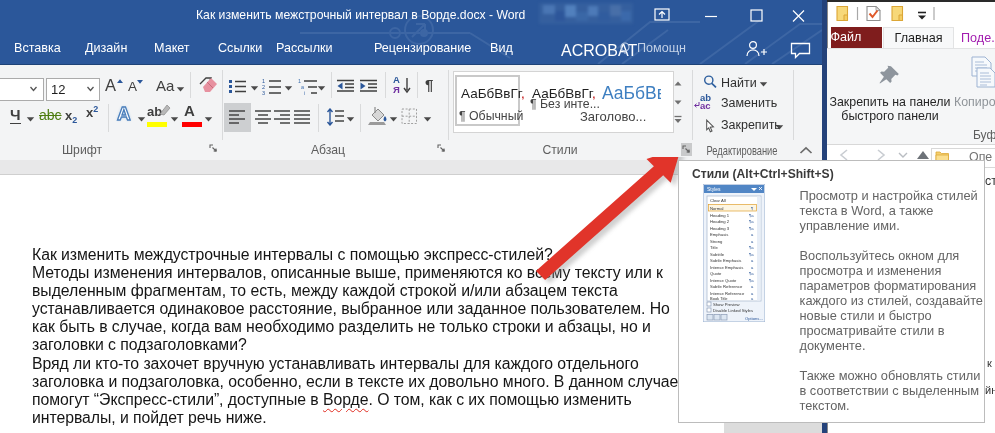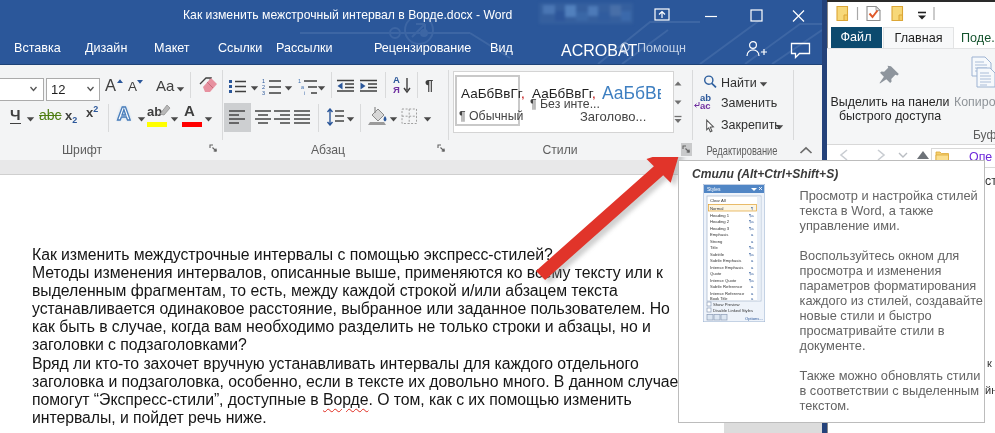--- a/index.html
+++ b/index.html
@@ -40,21 +40,21 @@
   <rect x="4" y="2" width="12" height="9" fill="#4a76b4"></rect>
   <rect x="16" y="8" width="10" height="10" fill="#2d569a"></rect>
   <rect x="26" y="2" width="11" height="12" fill="#5180bd"></rect>
   <rect x="37" y="9" width="12" height="9" fill="#3a67a6"></rect>
   <rect x="49" y="3" width="10" height="10" fill="#4d7ab8"></rect>
   <rect x="59" y="9" width="12" height="9" fill="#305c9e"></rect>
   <rect x="71" y="2" width="11" height="11" fill="#486fa8"></rect>
   <rect x="82" y="8" width="10" height="10" fill="#3b69ab"></rect>
 </svg>
 
-<div class="abs" style="left:183px;top:8px;width:330px;color:#fff;font-size:12.2px;white-space:nowrap;">Как изменить межстрочный интервал в Ворде.docx - Word</div>
+<div class="abs" style="left:196px;top:8px;width:330px;color:#fff;font-size:12.2px;white-space:nowrap;">Как изменить межстрочный интервал в Ворде.docx - Word</div>
 
 <svg class="abs" style="left:648px;top:6px;" width="170" height="20" viewBox="0 0 170 20">
   <g stroke="#fff" stroke-width="1.2" fill="none">
     <rect x="7" y="3" width="14" height="11"></rect>
     <path d="M14 12 V6 M11 8.5 L14 5.5 L17 8.5"></path>
     <path d="M57 10.5 H69"></path>
     <rect x="103" y="4" width="11" height="11"></rect>
     <path d="M145 4.5 L156 15.5 M156 4.5 L145 15.5"></path>
   </g>
 </svg>
@@ -380,32 +380,32 @@
   <g transform="translate(55,0)">
     <path d="M2 1.5 h10.5 v14 h-10.5 z" fill="#f7d879" stroke="#dca636" stroke-width="1.1"></path>
     <path d="M9 10 h3.5 v5.5 h-3.5 z" fill="#f3cd62" stroke="#dca636" stroke-width="1"></path>
   </g>
 
   <path d="M83 7.5 h8" stroke="#222" stroke-width="1.6"></path>
   <path d="M83 10.5 h8 l-4 4 z" fill="#222"></path>
   <path d="M99 2 v13" stroke="#a8a8a8" stroke-width="1.2"></path>
 </svg>
 
-<div class="abs" style="left:830.5px;top:27px;width:51px;height:33px;background:#0c4a6e;color:#fff;font-size:12.6px;text-align:center;line-height:21px;">Файл</div>
+<div class="abs" style="left:830.5px;top:27px;width:51px;height:33px;background:#7f1d1d;color:#fff;font-size:12.6px;text-align:left;line-height:21px;">Файл</div>
 <div class="abs" style="left:883px;top:27px;width:69px;height:21px;background:#f7f8f9;border:1px solid #e2e3e4;border-bottom:none;color:#1e1e1e;font-size:12.6px;text-align:center;line-height:21px;">Главная</div>
-<div class="abs" style="left:961px;top:31px;color:#14532d;font-size:12.6px;">Поде.</div>
+<div class="abs" style="left:961px;top:31px;color:#a21caf;font-size:12.6px;">Поде.</div>
 
 <div class="abs" style="left:826.5px;top:48px;width:168.5px;height:95.5px;background:#f5f6f7;border-top:1px solid #e2e3e4;"></div>
 
 <svg class="abs" style="left:878px;top:65px;" width="22" height="22" viewBox="0 0 28 28">
   <g fill="#8e959d">
     <path d="M16.5 1.5 l10 10 l-1.8 1.8 l-2.6 -0.8 l-5.2 5.2 l0.4 3.4 l-1.8 1.8 l-4.9 -4.9 l-8.1 5.5 l-0.5 -0.5 l5.5 -8.1 l-4.9 -4.9 l1.8 -1.8 l3.4 0.4 l5.2 -5.2 l-0.8 -2.6 z"></path>
   </g>
 </svg>
-<div class="abs" style="left:828px;top:94.5px;width:124px;color:#262626;font-size:12.4px;text-align:center;line-height:14.3px;">Выделить на панели быстрого доступа</div>
+<div class="abs" style="left:828px;top:94.5px;width:124px;color:#262626;font-size:12.4px;text-align:center;line-height:14.3px;">Закрепить на панели быстрого панели</div>
 <div class="abs" style="left:954px;top:94.5px;color:#8f9499;font-size:12.4px;">Копиро</div>
 
 <svg class="abs" style="left:968px;top:56px;" width="28" height="36" viewBox="0 0 28 36">
   <g fill="#f6f9fc" stroke="#9db3d2" stroke-width="1">
     <path d="M4 1 h13 l6 6 v13 h-19 z"></path>
   </g>
   <g stroke="#aabdd8" stroke-width="1">
       <path d="M7 6 h9 M7 9 h12 M7 12 h12 M7 15 h12"></path>
     </g>
   <g fill="#f6f9fc" stroke="#9db3d2" stroke-width="1">
@@ -422,21 +422,21 @@
   <path d="M11 2 L5 7 L11 12 M5 7 h0" stroke="#c9cdd2" stroke-width="1.6" fill="none"></path>
   <path d="M42 2 L48 7 L42 12" stroke="#c9cdd2" stroke-width="1.6" fill="none"></path>
   <path d="M63 5 l4 4 l4 -4" stroke="#b9bdc2" stroke-width="1.4" fill="none"></path>
   <path d="M81 11 h12 l-6 -8 z" fill="#6d7278"></path>
 </svg>
 <div class="abs" style="left:931px;top:148px;width:64px;height:18px;border:1px solid #d8d8d8;background:#fff;"></div>
 <svg class="abs" style="left:935px;top:150px;" width="15" height="13" viewBox="0 0 15 13">
   <path d="M1 2 h4 l1.5 1.5 h7 v8 h-12.5 z" fill="#f5cf6f" stroke="#dda937" stroke-width=".8"></path>
   <path d="M1 5 h12.5 v6.5 h-12.5 z" fill="#fbdf90" stroke="#dda937" stroke-width=".8"></path>
 </svg>
-<div class="abs" style="left:969px;top:150px;color:#6d28d9;font-size:12.4px;">Опе</div>
+<div class="abs" style="left:969px;top:150px;color:#737373;font-size:12.4px;">Опе</div>
 
 <div class="abs" style="left:985px;top:173.5px;color:#333;font-size:12.4px;">ст</div>
 <div class="abs" style="left:987px;top:357px;color:#333;font-size:11px;">к</div>
 <div class="abs" style="left:985px;top:384px;color:#333;font-size:11px;">йн</div>
 
 <svg class="abs" style="left:0;top:0;pointer-events:none;" width="995" height="433" viewBox="0 0 995 433">
   <defs>
     <filter id="sb" x="-20%" y="-20%" width="140%" height="140%">
         <feGaussianBlur stdDeviation="2"></feGaussianBlur>
       </filter>
@@ -444,21 +444,21 @@
         <rect x="0" y="157.1" width="995" height="276"></rect>
       </clipPath>
   </defs>
   <g clip-path="url(#ac)">
     <polygon points="681,148 670.7,182.7 663.2,175.35 545.1,280.05 535.9,270.95 653.9,166.25 646.5,158.9" fill="#8a8a8a" opacity="0.4" filter="url(#sb)" transform="translate(4.5,3.5)"></polygon>
     <polygon points="681,148 670.7,182.7 663.2,175.35 545.1,280.05 535.9,270.95 653.9,166.25 646.5,158.9" fill="#e1342a"></polygon>
   </g>
 </svg>
 
 <div class="abs" id="tooltip" style="left:678px;top:159.5px;width:304.5px;height:261px;background:#fff;border:1px solid #bcbcbc;"></div>
-<div class="abs" style="left:692px;top:166.5px;font-size:12.1px;font-weight:bold;color:#3a3a3a;white-space:nowrap;font-style:italic;">Стили (Alt+Ctrl+Shift+S)</div>
+<div class="abs" style="left:692px;top:166.5px;font-size:12.1px;font-weight:bold;color:#3a3a3a;white-space:nowrap;">Стили (Alt+Ctrl+Shift+S)</div>
 <div class="abs" style="left:799.5px;top:187.5px;width:195px;font-size:12.8px;line-height:15.05px;color:#646464;">Просмотр и настройка стилей<br>текста в Word, а также<br>управление ими.<br><br>Воспользуйтесь окном для<br>просмотра и изменения<br>параметров форматирования<br>каждого из стилей, создавайте<br>новые стили и быстро<br>просматривайте стили в<br>документе.<br><br>Также можно обновлять стили<br>в соответствии с выделенным<br>текстом.</div>
 
 <svg class="abs" style="left:703px;top:184px;" width="62" height="138" viewBox="0 0 62 138">
   <rect x="0" y="0" width="62" height="138" fill="#eef3fa" stroke="#9ab0cf" stroke-width="1"></rect>
   <rect x="1" y="1" width="60" height="8" fill="#5186c5"></rect>
   <text x="4" y="7" font-size="5" fill="#ffffff" font-family="Liberation Sans">Styles</text>
   <path d="M48 4 l3 3 l3 -3" fill="#ffffff"></path>
   <path d="M56 3 l3 3 m0 -3 l-3 3" stroke="#ffffff" stroke-width=".8"></path>
   <rect x="4" y="12" width="54" height="105" fill="#fff" stroke="#aebdd3" stroke-width=".8"></rect>
   <rect x="54" y="12.5" width="3.6" height="104" fill="#e8eef7"></rect>

